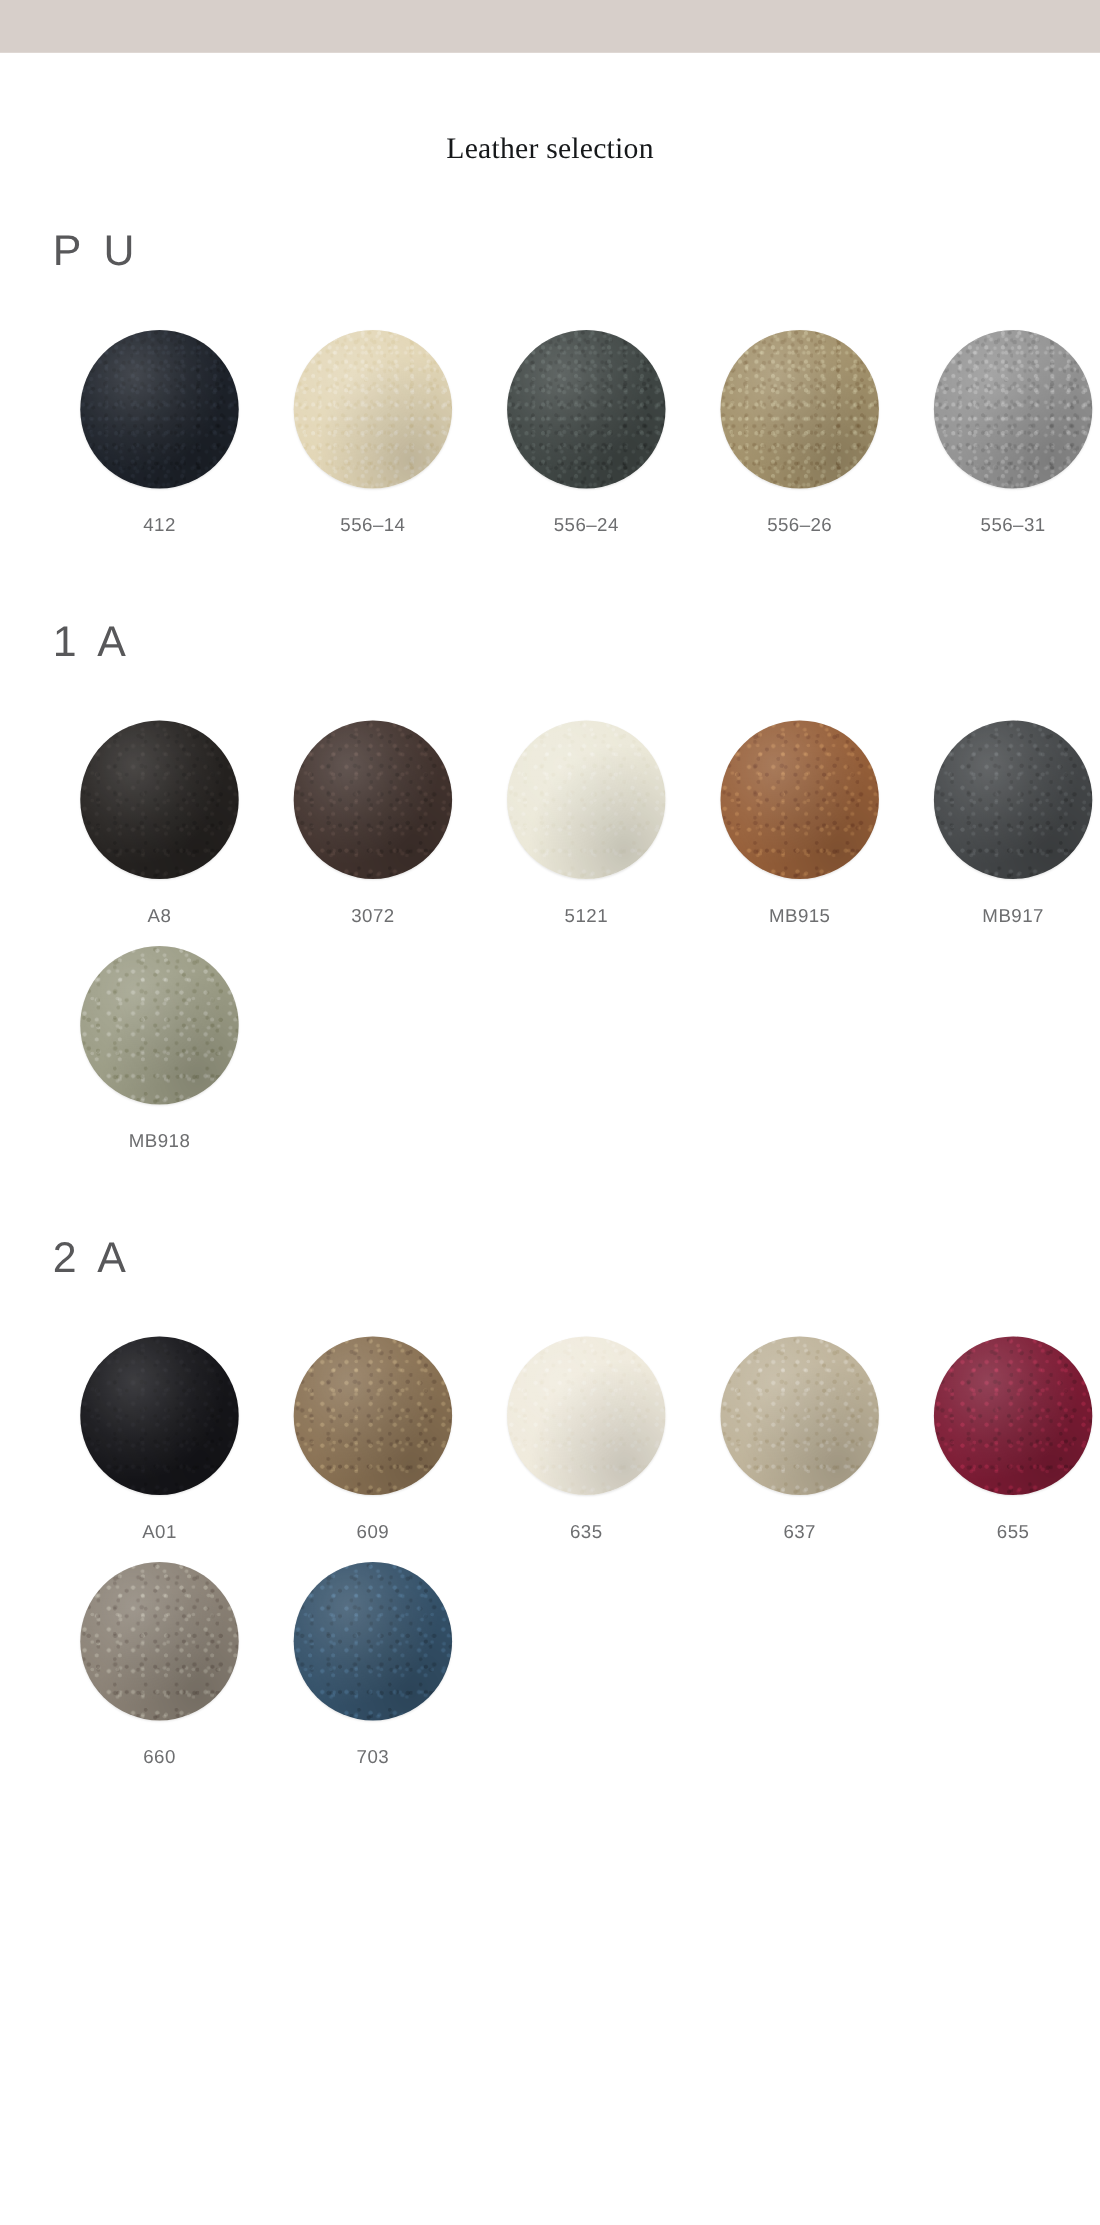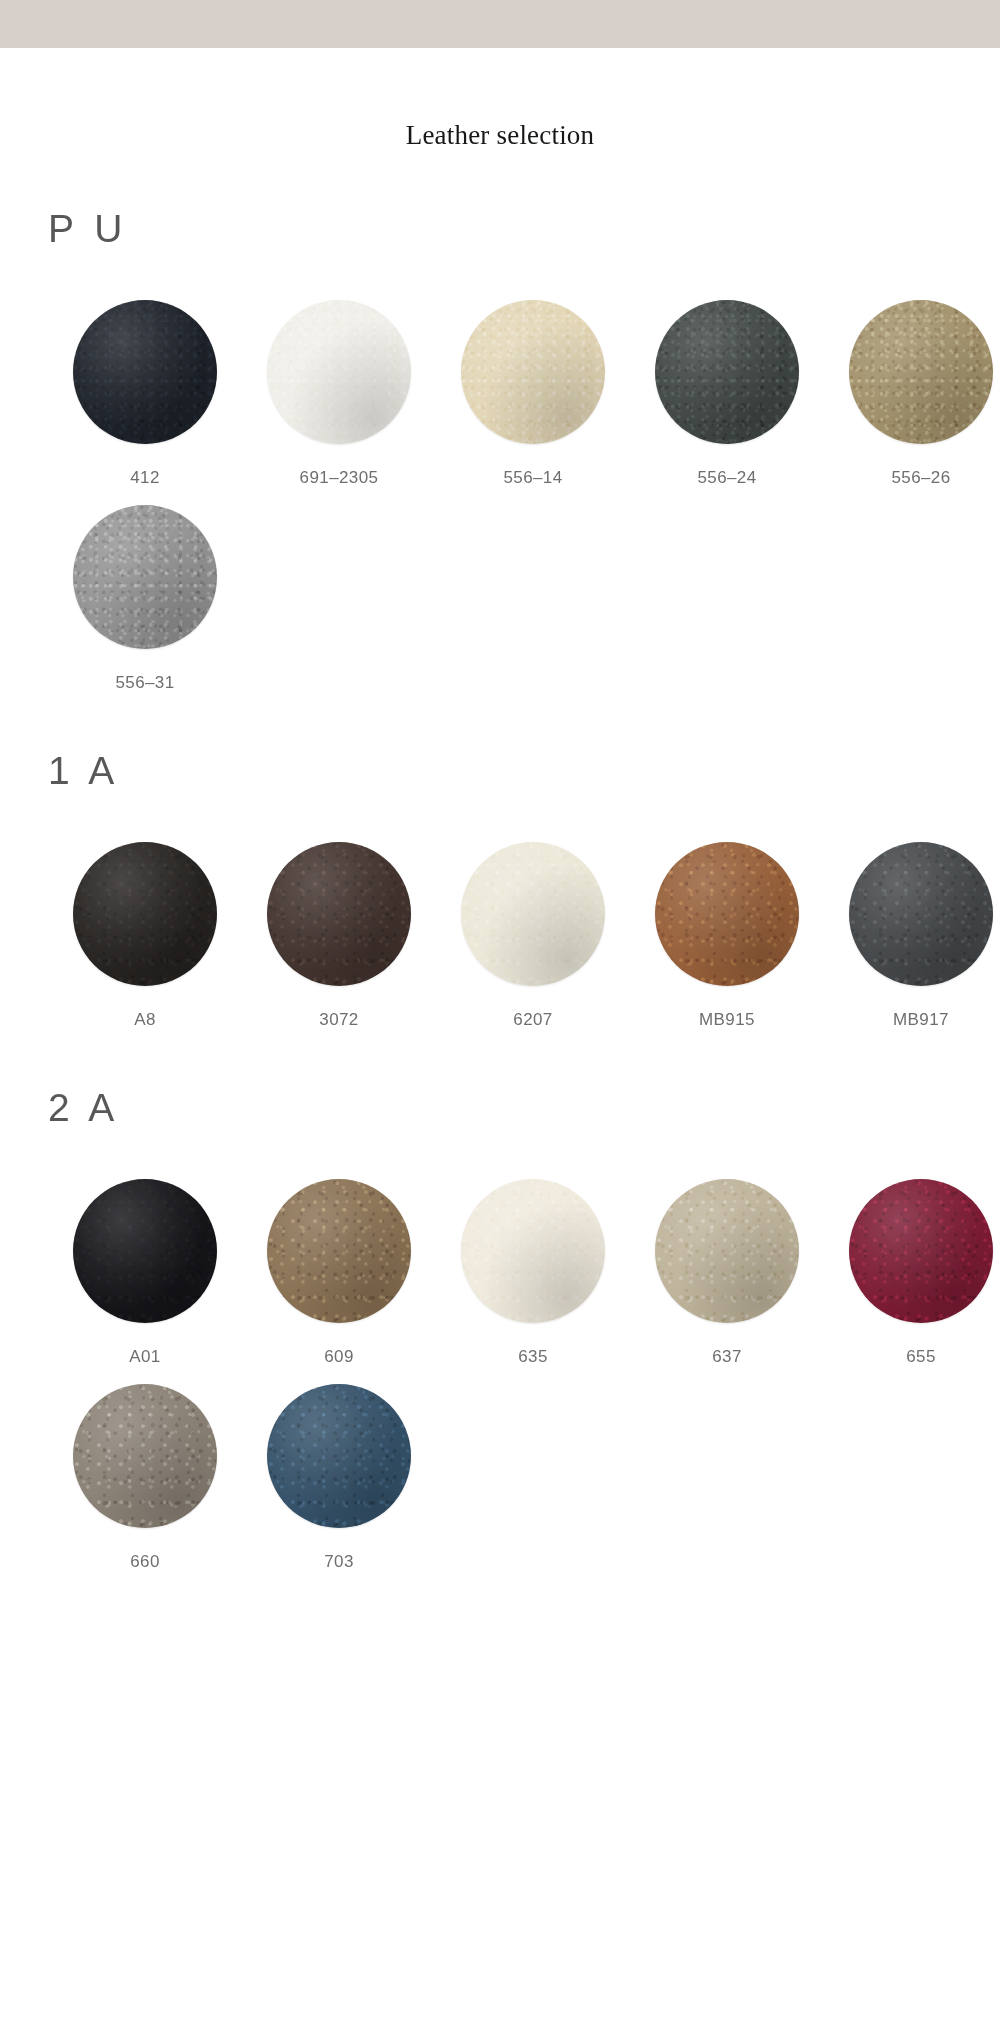--- a/index.html
+++ b/index.html
@@ -39,21 +39,21 @@
 
   
   .sections {
     padding: 0 0 0 0;
     margin-top: 60px;
   }
   .section {
     padding-left: 48px;
     padding-right: 40px;
   }
-  .section + .section { margin-top: 60px; }
+  .section + .section { margin-top: 78px; }
 
   .section-heading {
     font-size: 39px;
     font-weight: 300;
     color: #58585a;
     letter-spacing: 5px;
     line-height: 1;
     margin: 0 0 52px 0;
     font-family: "Liberation Sans", sans-serif;
   }
@@ -132,24 +132,20 @@
 
 <div class="sections">
     <div class="section">
       <div class="section-heading">P U</div>
       <div class="swatch-grid">
         <div class="swatch">
           <div class="swatch-disc" style="background-color: rgb(30, 35, 43);"></div>
           <div class="swatch-label">412</div>
         </div>
         <div class="swatch">
-          <div class="swatch-disc" style="background-color: rgb(241, 239, 233);"></div>
-          <div class="swatch-label">691–2305</div>
-        </div>
-        <div class="swatch">
           <div class="swatch-disc" style="background-color: rgb(227, 215, 183);"></div>
           <div class="swatch-label">556–14</div>
         </div>
         <div class="swatch">
           <div class="swatch-disc" style="background-color: rgb(65, 72, 70);"></div>
           <div class="swatch-label">556–24</div>
         </div>
         <div class="swatch">
           <div class="swatch-disc" style="background-color: rgb(163, 146, 108);"></div>
           <div class="swatch-label">556–26</div>
@@ -166,29 +162,33 @@
         <div class="swatch">
           <div class="swatch-disc coarse" style="background-color: rgb(38, 35, 33);"></div>
           <div class="swatch-label">A8</div>
         </div>
         <div class="swatch">
           <div class="swatch-disc coarse" style="background-color: rgb(67, 52, 47);"></div>
           <div class="swatch-label">3072</div>
         </div>
         <div class="swatch">
           <div class="swatch-disc coarse" style="background-color: rgb(236, 233, 217);"></div>
-          <div class="swatch-label">6207</div>
+          <div class="swatch-label">5121</div>
         </div>
         <div class="swatch">
           <div class="swatch-disc coarse" style="background-color: rgb(151, 96, 58);"></div>
           <div class="swatch-label">MB915</div>
         </div>
         <div class="swatch">
           <div class="swatch-disc coarse" style="background-color: rgb(69, 72, 74);"></div>
           <div class="swatch-label">MB917</div>
+        </div>
+        <div class="swatch">
+          <div class="swatch-disc coarse" style="background-color: rgb(156, 157, 134);"></div>
+          <div class="swatch-label">MB918</div>
         </div>
       </div>
     </div>
     <div class="section">
       <div class="section-heading">2 A</div>
       <div class="swatch-grid">
         <div class="swatch">
           <div class="swatch-disc coarse" style="background-color: rgb(22, 22, 26);"></div>
           <div class="swatch-label">A01</div>
         </div>

